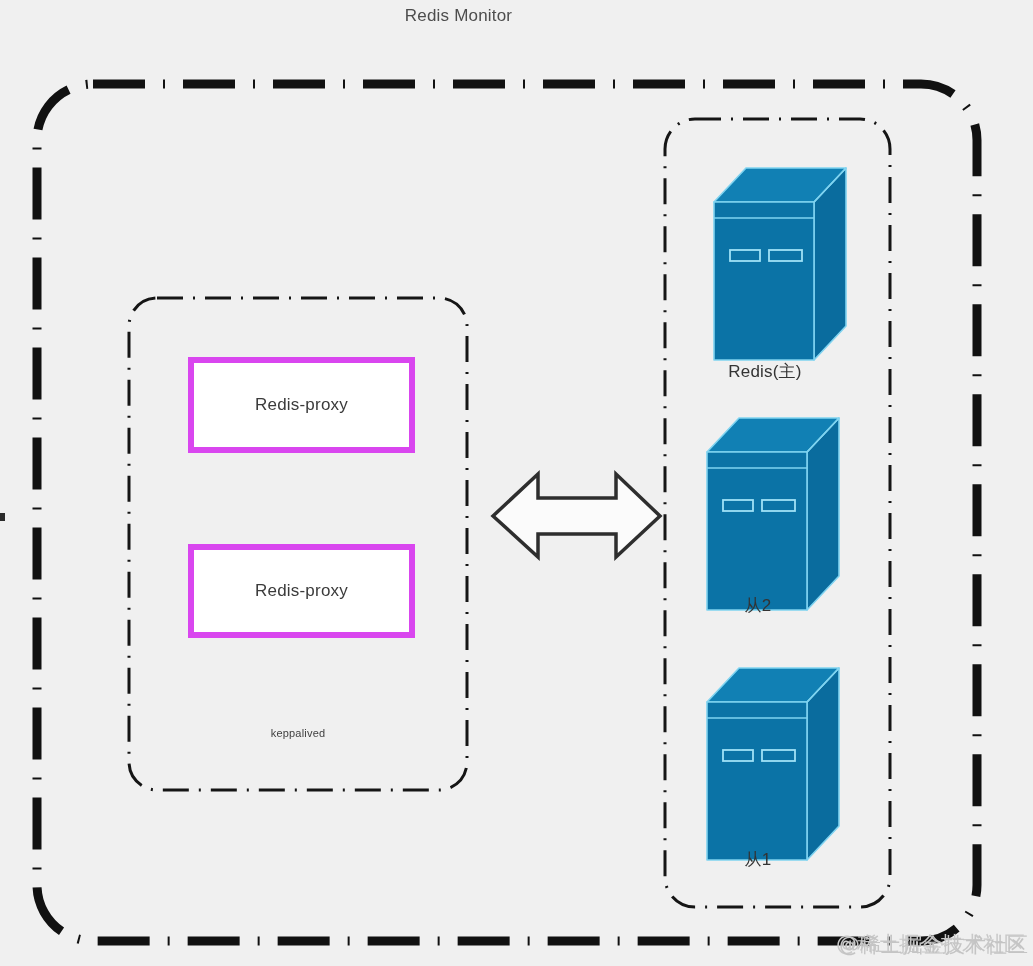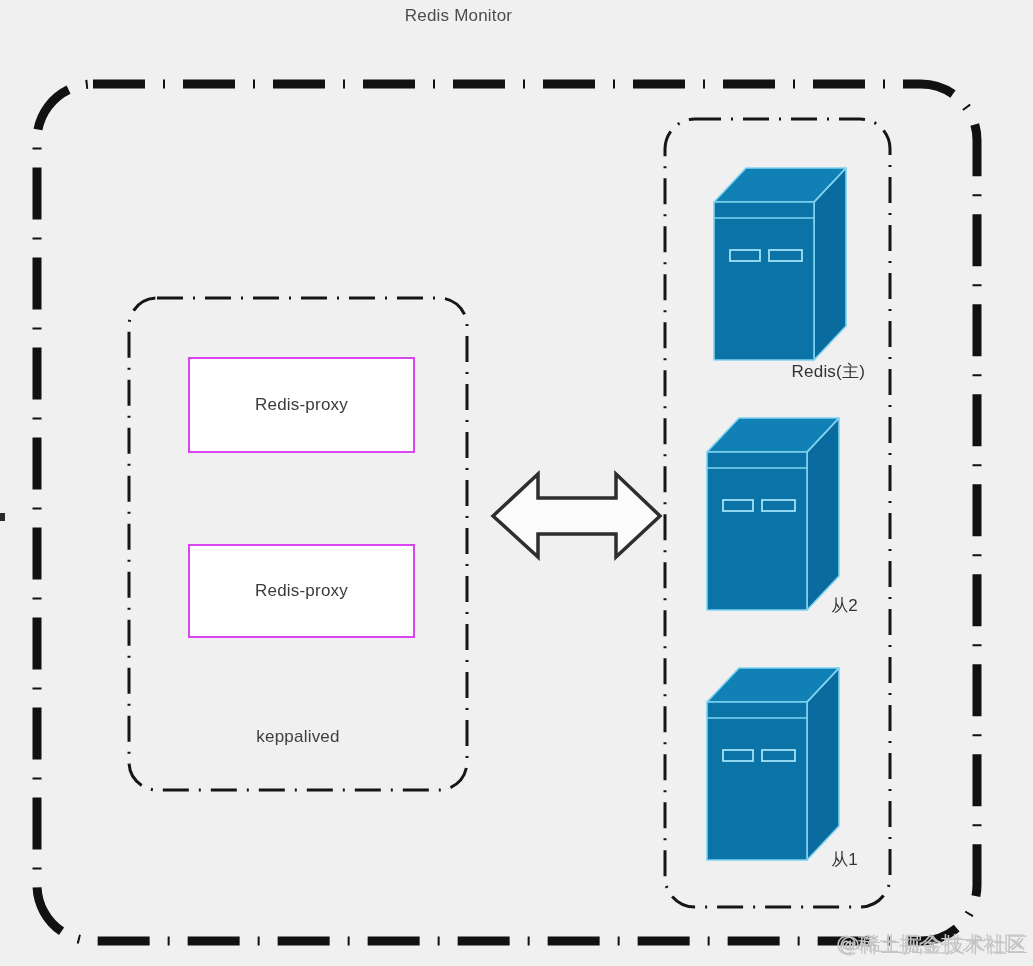--- a/index.html
+++ b/index.html
@@ -43,35 +43,35 @@
   .txt {
     position: absolute;
     white-space: nowrap;
     color: #3f3f3f;
   }
   .proxy-label {
     font-size: 17px;
     letter-spacing: .2px;
   }
   .group-label {
-    font-size: 17px;
+    font-size: 11px;
     letter-spacing: .2px;
   }
   .node-label {
     font-size: 17px;
     letter-spacing: .2px;
     color: #333;
-    text-align: right;
+    text-align: center;
   }
 
   
   .proxy-box {
     position: absolute;
     background: #ffffff;
-    border: 2px solid #d946ef;
+    border: 6px solid #d946ef;
     box-sizing: border-box;
     display: flex;
     align-items: center;
     justify-content: center;
   }
 
   
   #watermark {
     position: absolute;
     right: 8px;

